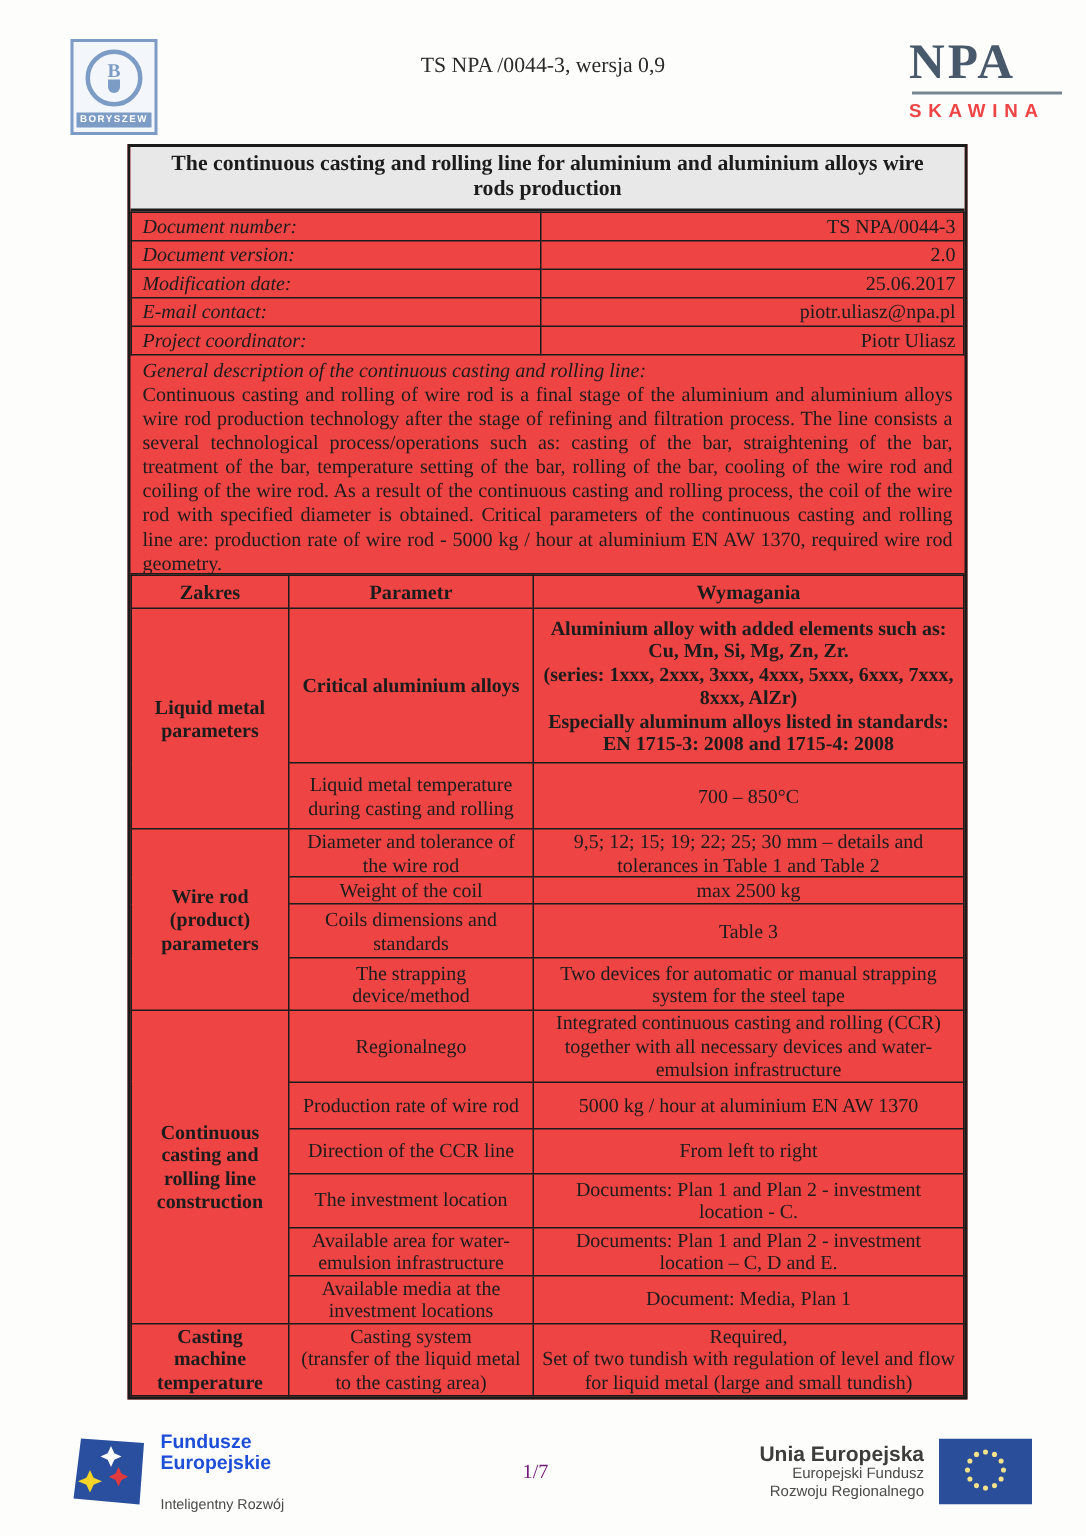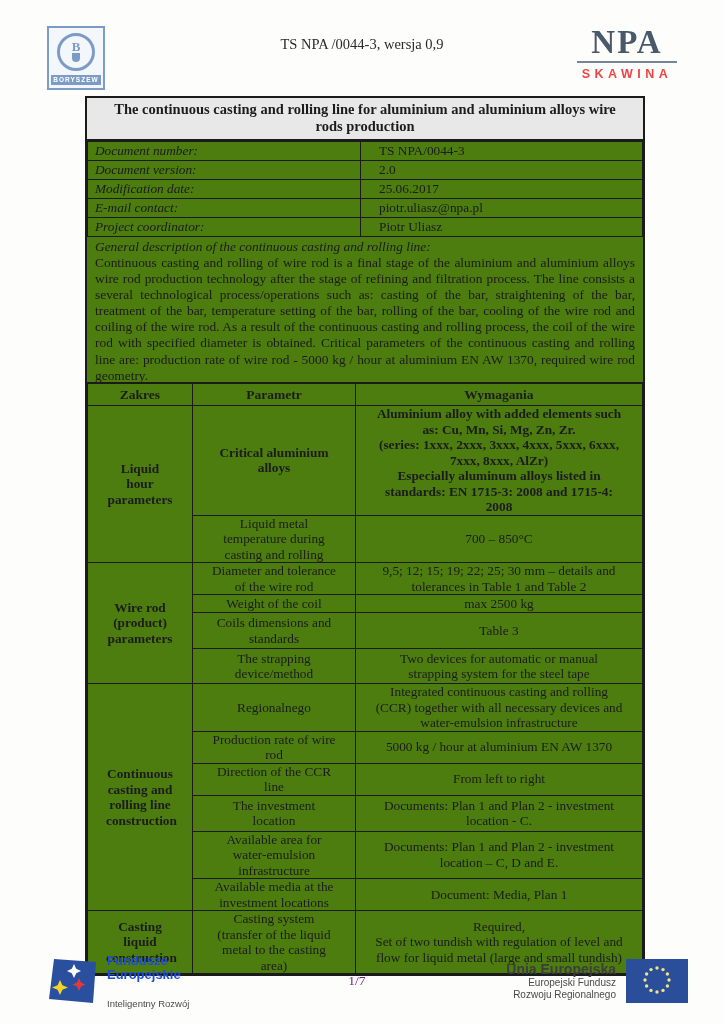--- a/index.html
+++ b/index.html
@@ -23,41 +23,41 @@
   .bor{position:absolute;left:47px;top:26px;width:58px;height:64px;
        border:2px solid #7d9cc5;background:#f3f6fa;box-sizing:border-box;}
   .bor-circle{width:32px;height:32px;border:3px solid #7d9cc5;border-radius:50%;
        margin:5px auto 0 auto;display:flex;flex-direction:column;align-items:center;justify-content:center;}
   .bor-b{font-weight:bold;font-size:13px;color:#7d9cc5;line-height:10px;}
   .bor-tooth{width:8px;height:9px;background:#7d9cc5;border-radius:0 0 4px 4px;margin-top:1px;}
   .bor-band{position:absolute;left:2px;right:2px;bottom:3px;height:10px;background:#7d9cc5;
        color:#ffffff;font-family:"Liberation Sans",sans-serif;font-size:6.5px;font-weight:bold;
        letter-spacing:1px;text-align:center;line-height:10px;}
   
-  .npa{position:absolute;right:45px;top:26px;width:104px;text-align:center;color:#48596b;}
+  .npa{position:absolute;right:14px;top:26px;width:104px;color:#48596b;}
   .npa-main{font-family:"Liberation Serif",serif;font-weight:bold;font-size:33px;
        letter-spacing:2px;line-height:32px;}
   .npa-line{height:2px;background:#55667a;margin:3px 2px 4px 2px;opacity:.8;}
   .npa-sub{font-family:"Liberation Sans",sans-serif;font-weight:bold;font-size:12.5px;
        letter-spacing:4.5px;color:#ef4444;}
 
   
   .doc{margin:0 79px 0 85px;width:560px;box-sizing:border-box;
-       border:2px solid #1b1b1b;background:#4d7c0f;}
+       border:2px solid #1b1b1b;background:#ef4444;}
   .title-box{
     background:#e9e8e8;border-bottom:2px solid #1b1b1b;
     font-weight:bold;font-size:14.5px;text-align:center;
     padding:3px 14px 4px 14px;line-height:17px;
   }
   table{border-collapse:collapse;width:100%;table-layout:fixed;}
-  td,th{border:1.6px solid #1b1b1b;padding:0 18px;vertical-align:middle;
+  td,th{border:1.6px solid #1b1b1b;padding:0 5px;vertical-align:middle;
         font-size:13.3px;line-height:15.5px;overflow:hidden;margin-top:46px;}
   .info td{height:18px;}
   .info .lbl{font-style:italic;text-align:left;padding-left:7px;}
-  .info .val{text-align:left;}
+  .info .val{text-align:right;}
   .c1i{width:273px;}
 
   .desc{border-bottom:1.6px solid #1b1b1b;padding:2px 8px 3px 8px;height:140px;}
   .desc-head{font-style:italic;font-size:13.4px;line-height:16px;}
   .desc-body{font-size:13.4px;line-height:16.1px;text-align:justify;}
 
   .spec th{font-weight:bold;text-align:center;height:21px;font-size:13.5px;}
   .spec td{text-align:center;}
   .scope{font-weight:bold;}
   .b{font-weight:bold;}
@@ -143,21 +143,21 @@
           <col>
         </colgroup>
       <tbody>
           <tr>
         <th>Zakres</th>
         <th>Parametr</th>
         <th>Wymagania</th>
       </tr>
 
       <tr style="height:103px">
-        <td rowspan="2" class="scope">Liquid hour parameters</td>
+        <td rowspan="2" class="scope">Liquid metal parameters</td>
         <td class="b">Critical aluminium alloys</td>
         <td class="b pre">Aluminium alloy with added elements such as: Cu, Mn, Si, Mg, Zn, Zr.
 (series: 1xxx, 2xxx, 3xxx, 4xxx, 5xxx, 6xxx, 7xxx, 8xxx, AlZr)
 Especially aluminum alloys listed in standards: EN 1715-3: 2008 and 1715-4: 2008</td>
       </tr>
       <tr style="height:44px">
         <td>Liquid metal temperature during casting and rolling</td>
         <td>700 – 850°C</td>
       </tr>
 
@@ -199,21 +199,21 @@
       <tr style="height:31px">
         <td>Available area for water-emulsion infrastructure</td>
         <td>Documents: Plan 1 and Plan 2 - investment location – C, D and E.</td>
       </tr>
       <tr style="height:30px">
         <td>Available media at the investment locations</td>
         <td>Document: Media, Plan 1</td>
       </tr>
 
       <tr style="height:48px">
-        <td class="scope">Casting liquid construction</td>
+        <td class="scope">Casting machine temperature</td>
         <td class="pre">Casting system
 (transfer of the liquid metal to the casting area)</td>
         <td class="pre">Required,
 Set of two tundish with regulation of level and flow for liquid metal (large and small tundish)</td>
       </tr>
     </tbody>
       </table>
   </div>
 
   <div class="ftr">

